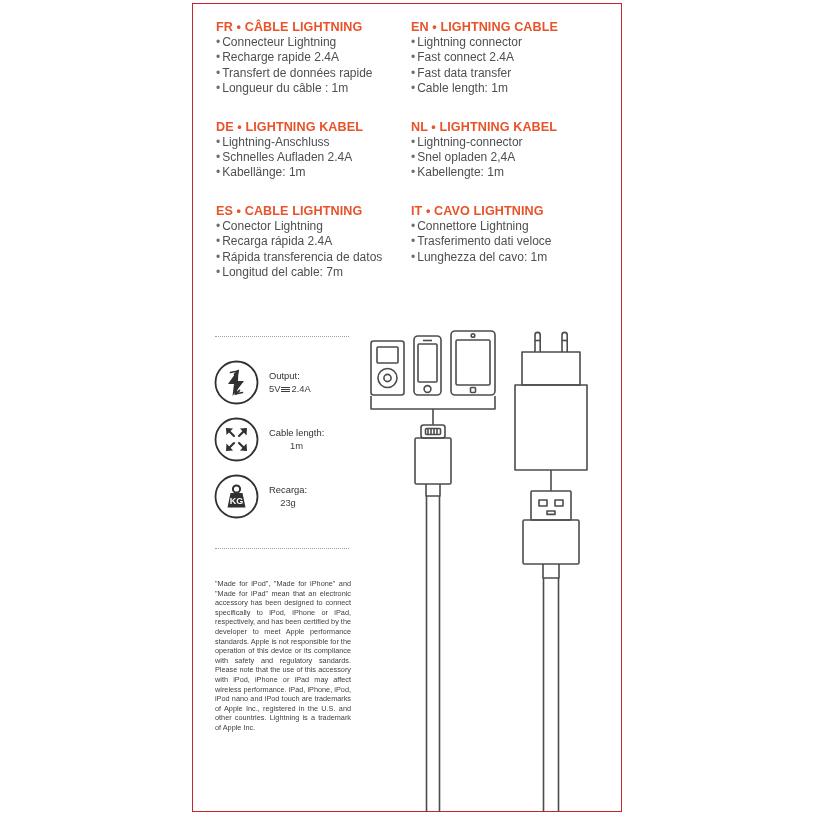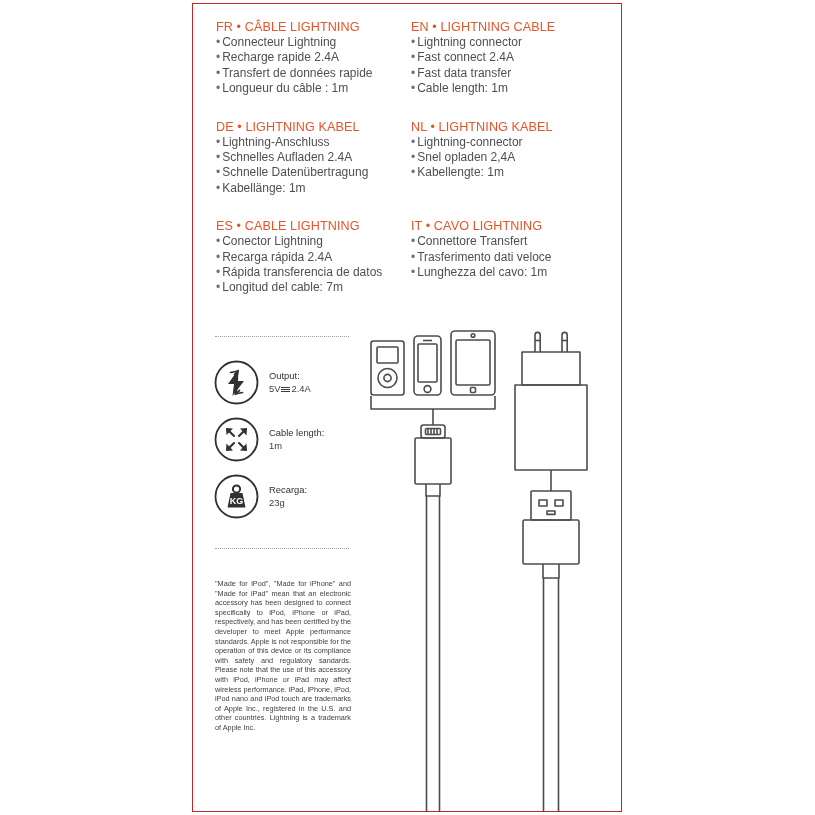--- a/index.html
+++ b/index.html
@@ -42,21 +42,21 @@
     display: flex;
     width: 390px;
   }
   .lang-col {
     width: 195px;
     box-sizing: border-box;
     padding-right: 6px;
   }
   .lang-title {
     color: #e8532a;
-    font-weight: normal;
+    font-weight: bold;
     font-size: 12.6px;
     letter-spacing: .1px;
     margin: 0 0 1px 0;
     white-space: nowrap;
   }
   .lang-list {
     list-style: none;
     margin: 0;
     padding: 0;
   }
@@ -105,20 +105,21 @@
   .spec-label {
     font-size: 9.4px;
     font-weight: normal;
     color: #2f3133;
     display: block;
   }
   .spec-value {
     font-size: 9.4px;
     color: #3a3c3e;
     display: block;
+    text-align: center;
   }
   .dc-sym {
     display: inline-block;
     position: relative;
     width: 9px;
     height: 7px;
     vertical-align: middle;
     margin: 0 1px;
   }
   .dc-sym i {
@@ -184,21 +185,20 @@
     </div>
 
     <div class="row-gap"></div>
 
     <div class="lang-row">
       <div class="lang-col">
         <div class="lang-title">DE • LIGHTNING KABEL</div>
         <ul class="lang-list">
           <li><span class="b">•</span><span>Lightning-Anschluss</span></li>
           <li><span class="b">•</span><span>Schnelles Aufladen 2.4A</span></li>
-          <li><span class="b">•</span><span>Schnelle Datenübertragung</span></li>
           <li><span class="b">•</span><span>Kabellänge: 1m</span></li>
         </ul>
       </div>
       <div class="lang-col">
         <div class="lang-title">NL • LIGHTNING KABEL</div>
         <ul class="lang-list">
           <li><span class="b">•</span><span>Lightning-connector</span></li>
           <li><span class="b">•</span><span>Snel opladen 2,4A</span></li>
           <li><span class="b">•</span><span>Kabellengte: 1m</span></li>
         </ul>
@@ -213,21 +213,21 @@
         <ul class="lang-list">
           <li><span class="b">•</span><span>Conector Lightning</span></li>
           <li><span class="b">•</span><span>Recarga rápida 2.4A</span></li>
           <li><span class="b">•</span><span>Rápida transferencia de datos</span></li>
           <li><span class="b">•</span><span>Longitud del cable: 7m</span></li>
         </ul>
       </div>
       <div class="lang-col">
         <div class="lang-title">IT • CAVO LIGHTNING</div>
         <ul class="lang-list">
-          <li><span class="b">•</span><span>Connettore Transfert</span></li>
+          <li><span class="b">•</span><span>Connettore Lightning</span></li>
           <li><span class="b">•</span><span>Trasferimento dati veloce</span></li>
           <li><span class="b">•</span><span>Lunghezza del cavo: 1m</span></li>
         </ul>
       </div>
     </div>
 
   </div>
 
   <div class="dotted" id="dotted-top"></div>
   <div class="dotted" id="dotted-bottom"></div>

